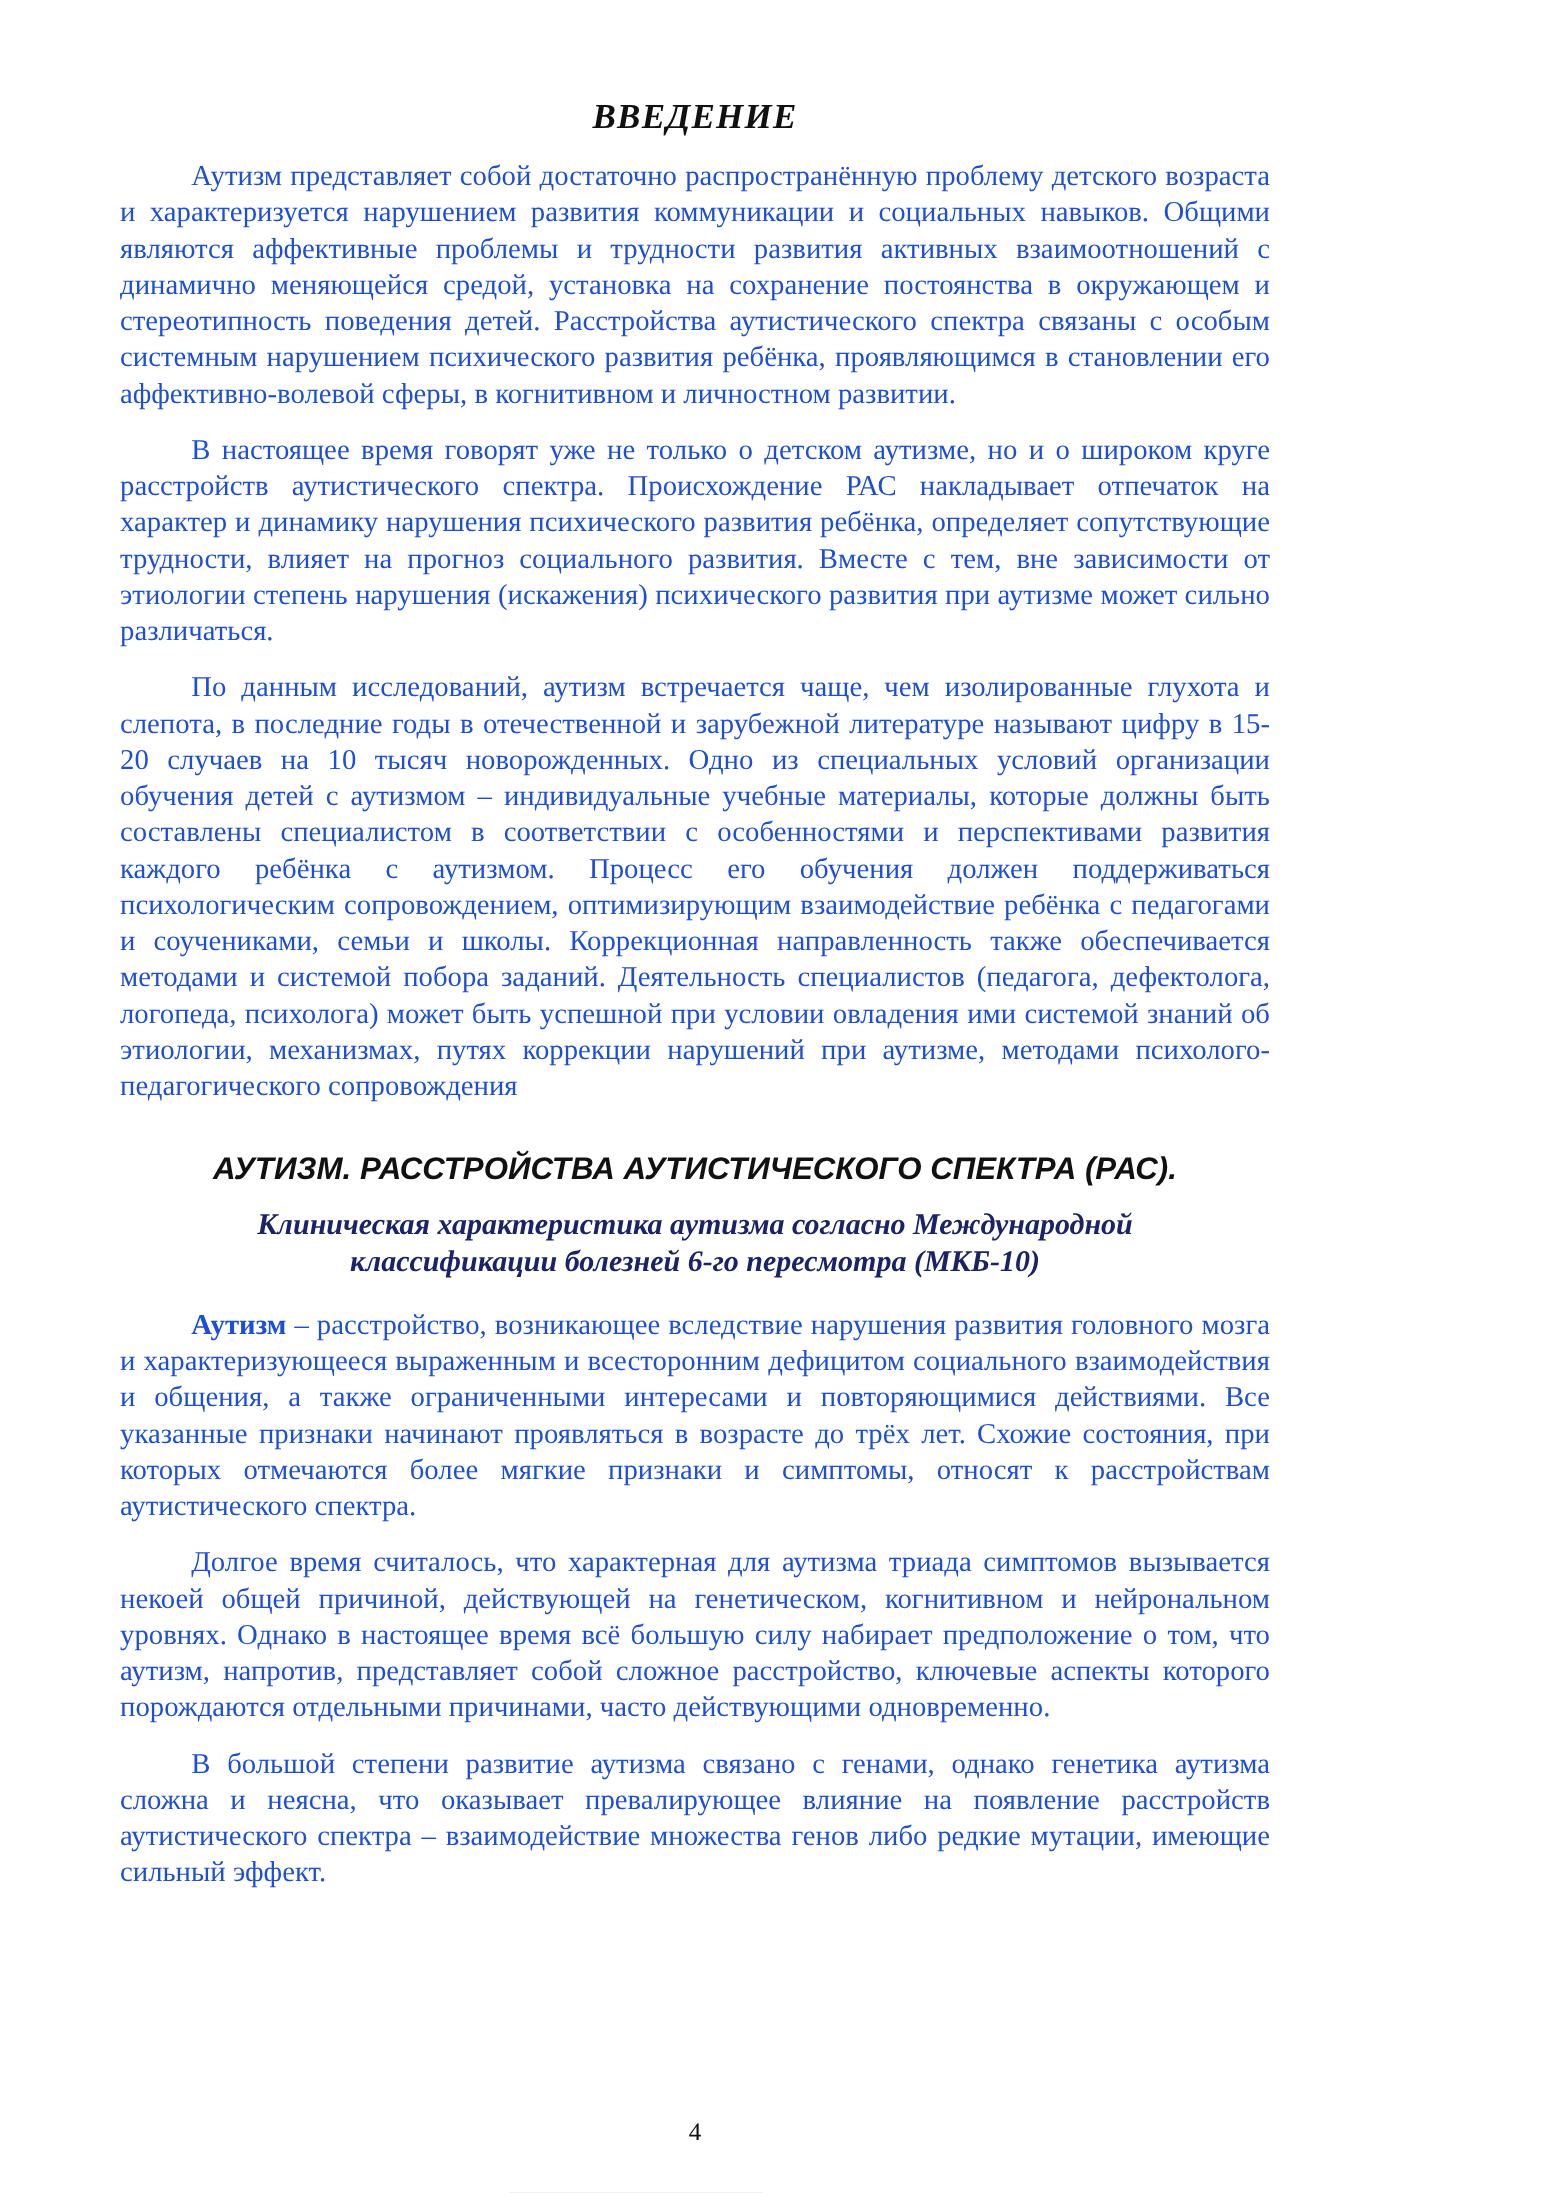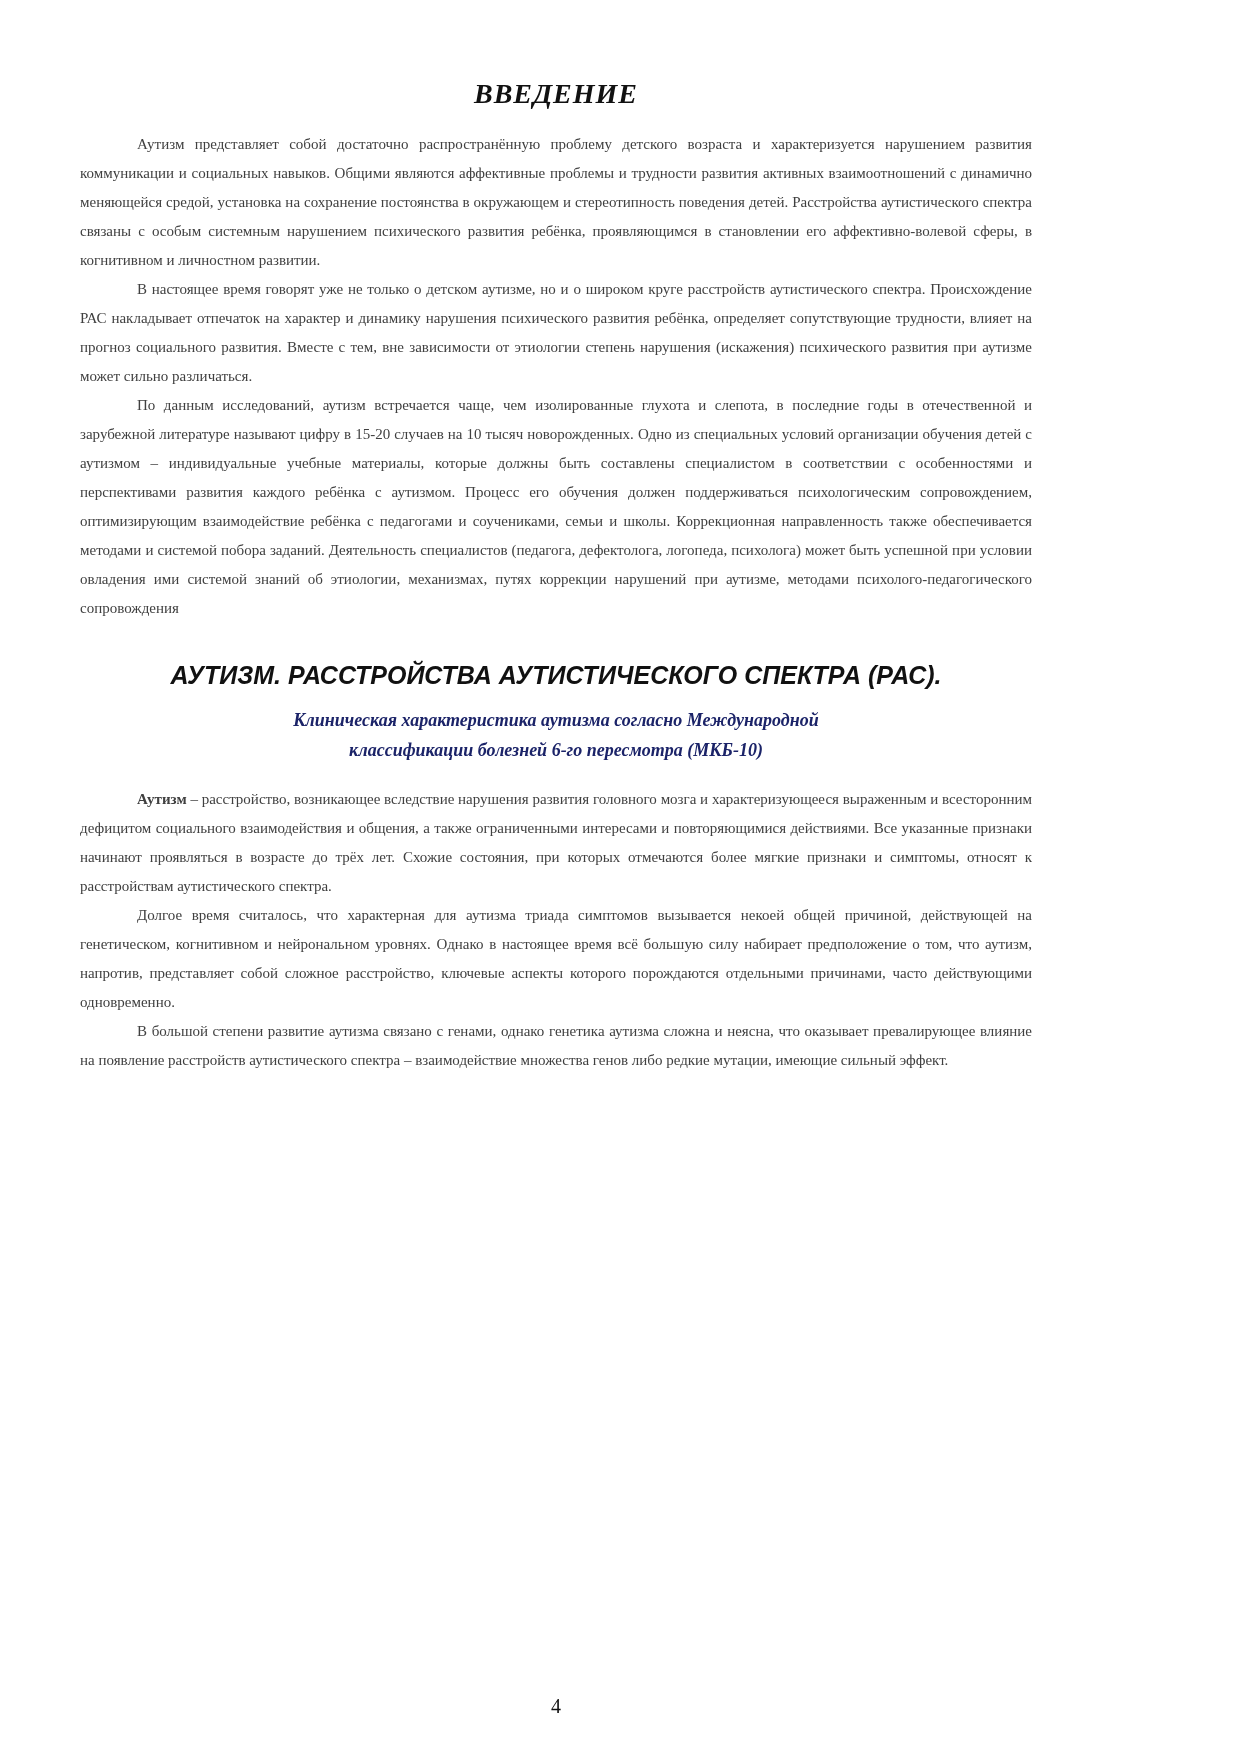--- a/index.html
+++ b/index.html
@@ -17,35 +17,35 @@
     font-family: "Liberation Serif", "DejaVu Serif", serif;
     color: #111111;
   }
   .text-block {
     position: absolute;
     top: 78px;
     left: 80px;
     width: 952px;
   }
   .doc-title {
-    margin: 0 0 20px 0;
+    margin: 0 0 6px 0;
     text-align: center;
     font-size: 28px;
     font-style: italic;
     font-weight: bold;
     letter-spacing: 1px;
     color: #111111;
   }
   p.body-para {
-    margin: 0;
-    font-size: 15px;
+    margin: 16px;
+    font-size: 23px;
     line-height: 29px;
     text-align: justify;
     text-indent: 57px;
-    color: #404040;
+    color: #1d4ed8;
   }
   p.body-para .lead-term {
     font-weight: bold;
   }
   p.cutoff {
     text-align-last: justify;
   }
   .section-heading {
     margin: 36px 0 14px 0;
     text-align: center;
@@ -54,21 +54,21 @@
     font-weight: 700;
     font-size: 25px;
     line-height: 32px;
     color: #111111;
   }
   .sub-heading {
     margin: 0 0 20px 0;
     text-align: center;
     font-weight: bold;
     font-style: italic;
-    font-size: 18px;
+    font-size: 24px;
     line-height: 30px;
     color: #1b2368;
   }
   .sub-heading .sub-line {
     display: block;
   }
   .page-number {
     position: absolute;
     bottom: 36px;
     left: 80px;

